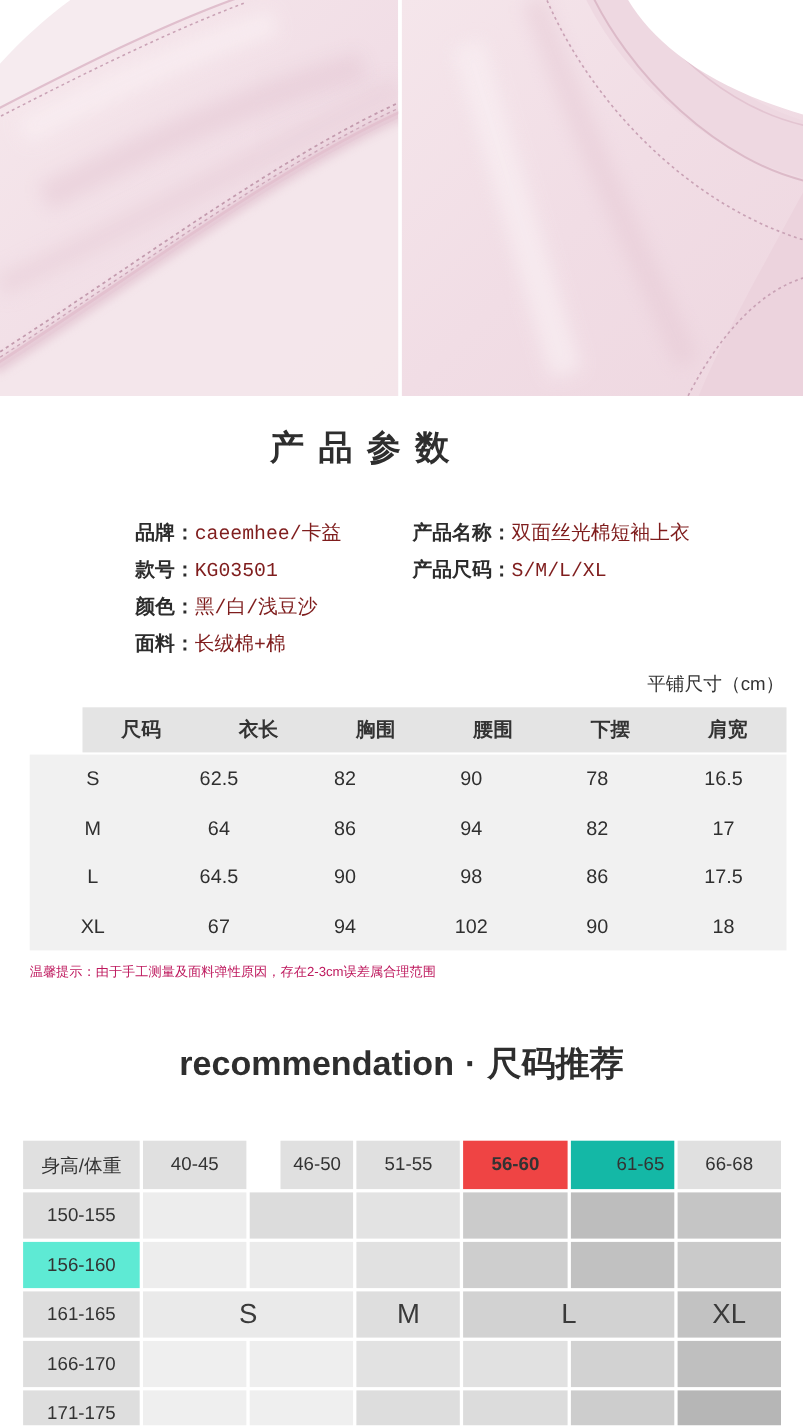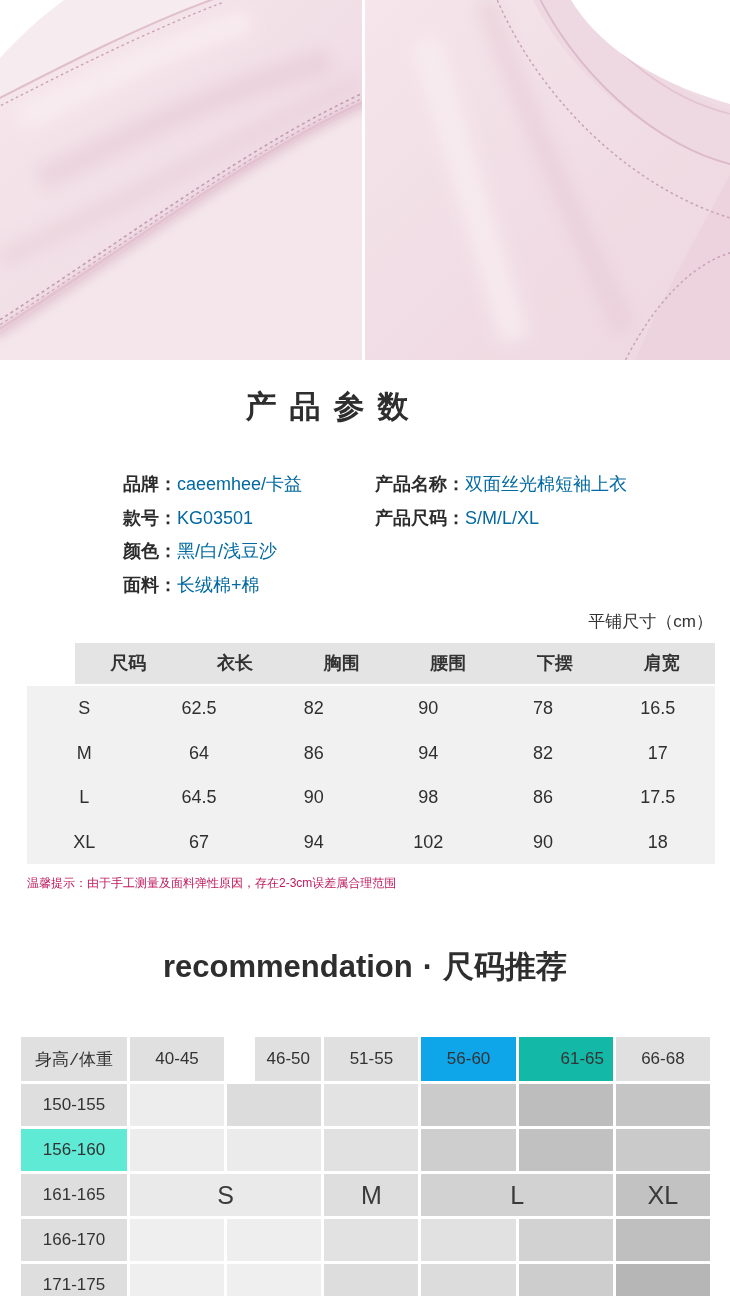--- a/index.html
+++ b/index.html
@@ -19,21 +19,21 @@
     position:absolute;top:385px;left:0;width:654px;height:44px;line-height:44px;
     text-align:center;font-size:31px;font-weight:600;color:#2e2e2e;
   }
   .pp-title span{letter-spacing:13px;padding-left:13px;}
   
   .info-col{position:absolute;top:468px;font-size:18px;}
   .info-col.l{left:123px;}
   .info-col.r{left:375px;}
   .info-row{height:33.5px;line-height:33.5px;white-space:nowrap;}
   .info-row .lbl{font-weight:700;color:#2c2c2c;}
-  .info-row .val{color:#0369a1;}
+  .info-row .val{color:#7f1d1d;font-family:Liberation Mono, monospace;}
   
   .flat-note{position:absolute;top:610px;right:17px;font-size:17px;color:#333;}
   .unit-note{position:absolute;top:1060px;right:20px;font-size:21px;color:#333;font-family:Liberation Mono, monospace;}
   
   .size-table{position:absolute;top:643px;left:27px;width:688px;}
   .st-row{display:grid;grid-template-columns:repeat(6,1fr);text-align:center;}
   .st-head{height:41px;margin-bottom:2px;}
   .st-head .st-cell{line-height:41px;font-weight:600;font-size:18px;color:#333;}
   .st-body .st-row{height:44.5px;}
   .st-body .st-cell{line-height:44.5px;font-size:18px;color:#2f2f2f;}
@@ -192,25 +192,25 @@
 
   <div class="tip">温馨提示：由于手工测量及面料弹性原因，存在2-3cm误差属合理范围</div>
 
   <div class="reco-title">
     <span>recommendation</span><span class="sep">·</span><span>尺码推荐</span>
   </div>
 
   <div class="unit-note">单位（kg）</div>
 
   <div class="reco-table">
-      <div class="rt-cell rt-h" style="background: rgb(224, 224, 224); font-family: Liberation Mono, monospace;">身高/体重</div>
+      <div class="rt-cell rt-h" style="background: rgb(224, 224, 224);">身高/体重</div>
       <div class="rt-cell rt-h" style="background: rgb(224, 224, 224);">40-45</div>
       <div class="rt-cell rt-h" style="background: rgb(224, 224, 224); margin-left: 28px;">46-50</div>
       <div class="rt-cell rt-h" style="background: rgb(224, 224, 224);">51-55</div>
-      <div class="rt-cell rt-h" style="background: #0ea5e9;">56-60</div>
+      <div class="rt-cell rt-h" style="background: #ef4444; font-weight: bold;">56-60</div>
       <div class="rt-cell rt-h" style="background: #14b8a6; padding-left: 33px;">61-65</div>
       <div class="rt-cell rt-h" style="background: rgb(224, 224, 224);">66-68</div>
       <div class="rt-cell rt-lab" style="background: rgb(222, 222, 222);">150-155</div>
       <div class="rt-cell" style="background: rgb(237, 237, 237);"></div>
       <div class="rt-cell" style="background: rgb(220, 220, 220);"></div>
       <div class="rt-cell" style="background: rgb(227, 227, 227);"></div>
       <div class="rt-cell" style="background: rgb(203, 203, 203);"></div>
       <div class="rt-cell" style="background: rgb(189, 189, 189);"></div>
       <div class="rt-cell" style="background: rgb(197, 197, 197);"></div>
       <div class="rt-cell rt-lab" style="background: #5eead4;">156-160</div>

